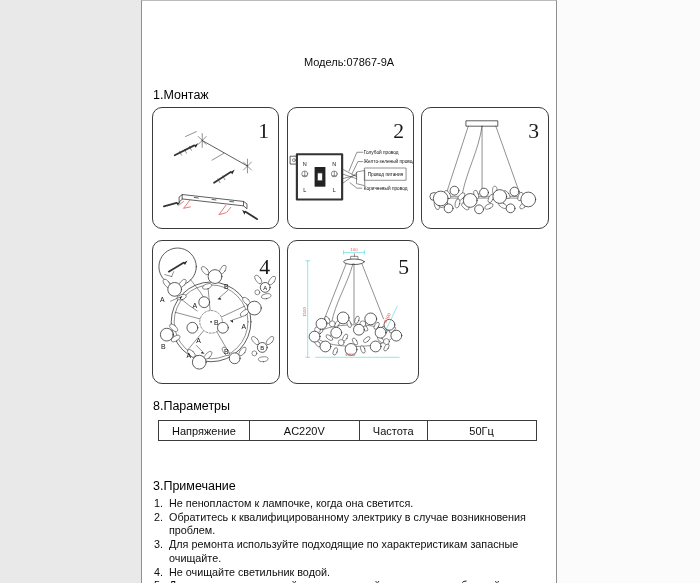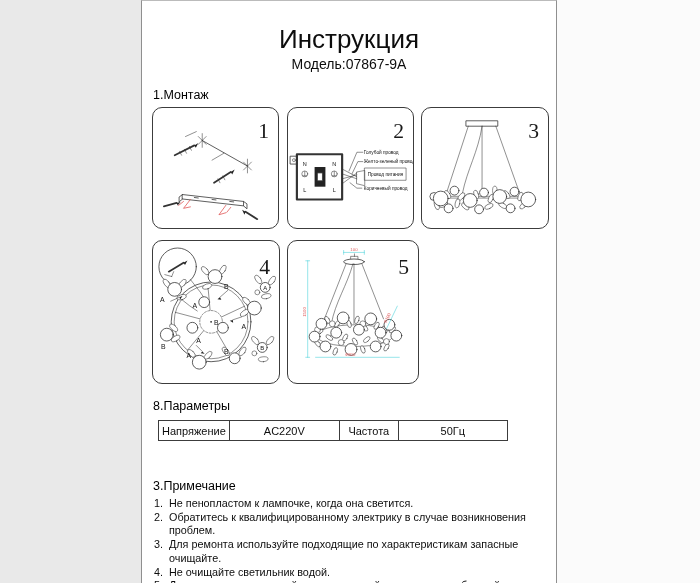--- a/index.html
+++ b/index.html
@@ -3,21 +3,21 @@
 <meta charset="utf-8">
 <style>
   html,body{margin:0;padding:0}
   body{width:700px;height:583px;background:#fbfbfb;overflow:hidden;
        font-family:"Liberation Sans",sans-serif;color:#111;position:relative}
   .bg-left{position:absolute;left:0;top:0;width:141px;height:583px;background:#e9e9e9}
   .page{position:absolute;left:141px;top:0;width:416px;height:583px;background:#fff;
         border-left:1px solid #8f8f8f;border-right:1px solid #8f8f8f;border-top:1px solid #bbb;
         box-sizing:border-box}
   .title{position:absolute;top:23px;left:0;width:100%;text-align:center;font-size:26px;color:#0d0d0d}
-  .model{position:absolute;top:55px;left:0;width:100%;text-align:center;font-size:14px;color:#0d0d0d}
+  .model{position:absolute;top:55px;left:0;width:100%;text-align:center;font-size:11px;color:#0d0d0d}
   .sec{position:absolute;left:11px;font-size:12.5px;color:#000000}
   #sec1{top:87px}#sec2{top:398px}#sec3{top:478px}
   .panel{position:absolute;border:1.3px solid #3c3c3c;border-radius:10px;background:#fff;box-sizing:border-box}
   #p1{left:10px;top:106px;width:127px;height:122px}
   #p2{left:145px;top:106px;width:127px;height:122px}
   #p3{left:279px;top:106px;width:128px;height:122px}
   #p4{left:10px;top:239px;width:128px;height:144px}
   #p5{left:145px;top:239px;width:132px;height:144px}
   .panel svg{position:absolute;left:0;top:0;width:100%;height:100%}
   svg{font-family:"Liberation Sans",sans-serif}
@@ -31,34 +31,33 @@
   svg text{stroke:none;fill:#111}
   svg .rt{fill:inherit}
   .num{font-family:"Liberation Serif",serif;font-size:22px;fill:#1a1a1a}
   .lbl{font-size:4.8px}
   .tl{font-size:5.6px}
   .ab{font-size:7px}
   .abc{font-size:6px}
   .dim{font-size:4.4px}
   table.params{position:absolute;left:16px;top:419px;border-collapse:collapse;table-layout:fixed}
   table.params td{border:1px solid #3c3c3c;font-size:11px;text-align:center;height:19px;
-      padding:0 3px;color:#0d0d0d;overflow:hidden;white-space:nowrap}
+      padding:0 13px;color:#0d0d0d;overflow:hidden;white-space:nowrap}
   .notes{position:absolute;left:12px;top:496px;width:394px}
   .note{display:flex;font-size:10.8px;line-height:13.7px;color:#0d0d0d}
   .note .n{width:15px;flex:none}
   .note .t{flex:1}
 </style>
 </head>
 <body>
 
 <div class="bg-left"></div>
 
 <div class="page">
 
-  <div class="title">Инструкция</div>
   <div class="model">Модель:07867-9A</div>
 
   <div class="sec" id="sec1">1.Монтаж</div>
 
   <div class="panel" id="p1">
     <svg viewBox="0 0 127 122">
       <text class="num" x="118" y="31" text-anchor="end">1</text>
       <g>
         <line x1="50" y1="33" x2="96" y2="59"></line>
         <line x1="50" y1="26" x2="50" y2="40" class="thin"></line>

